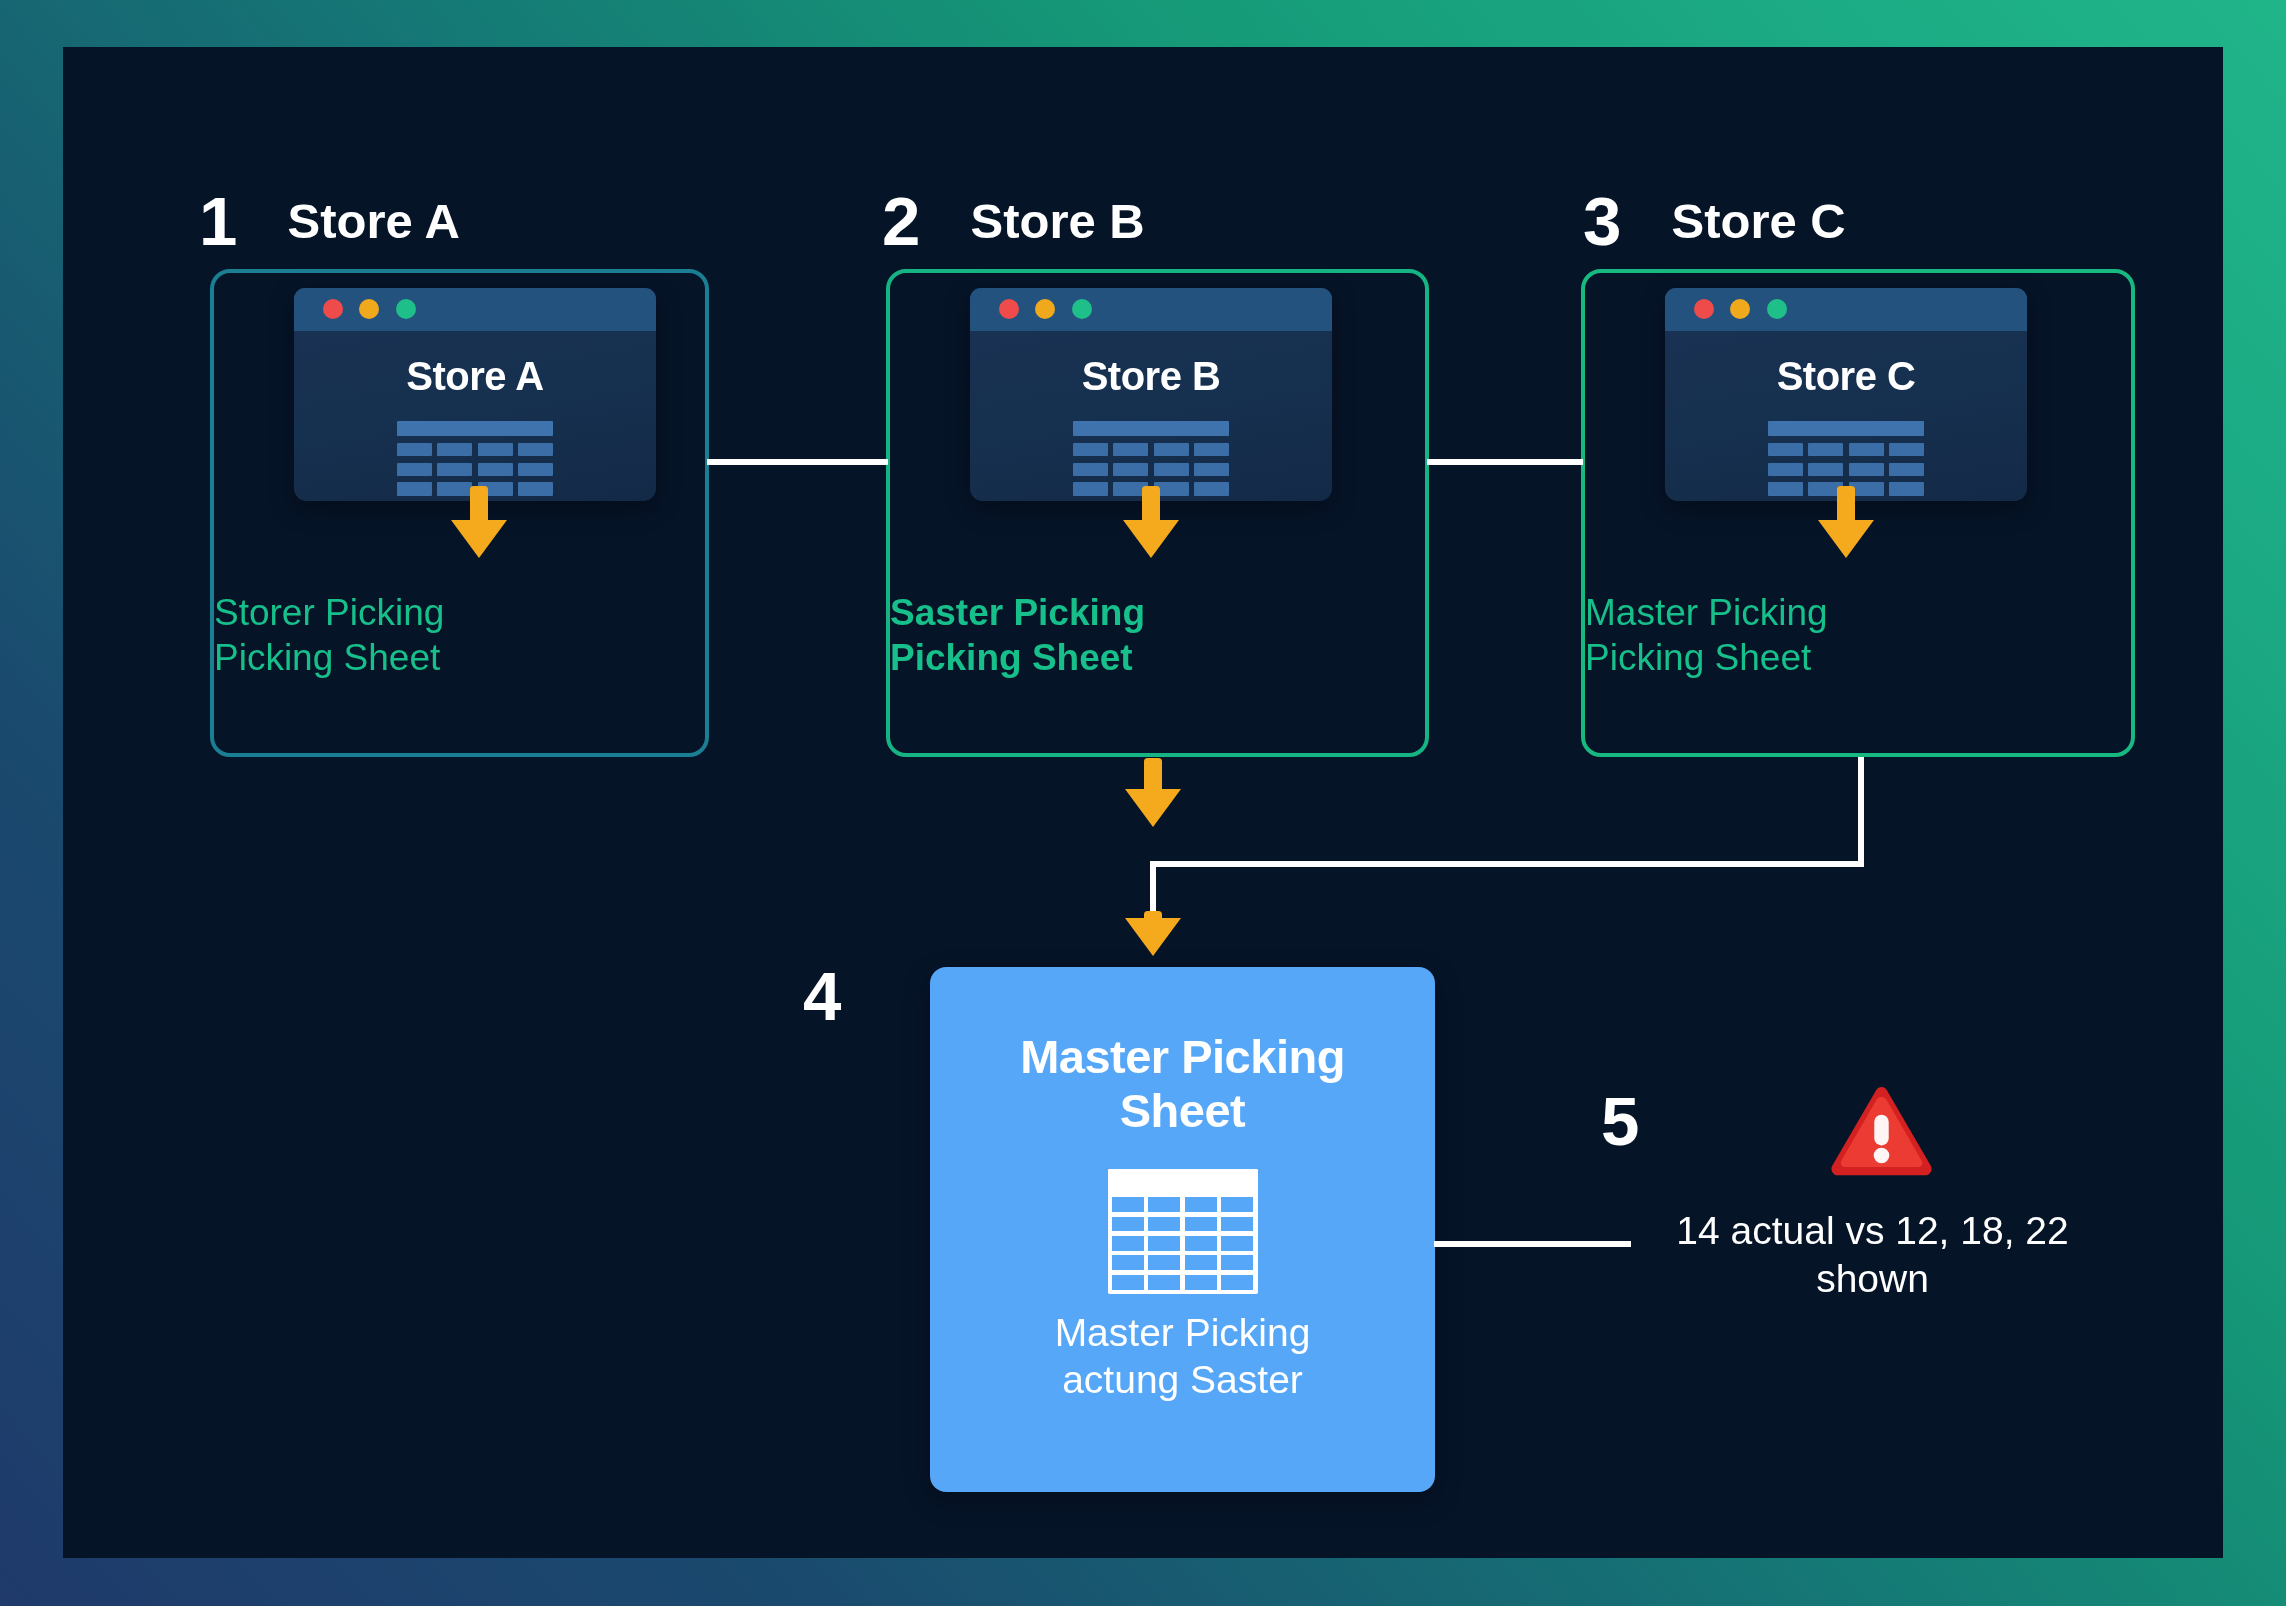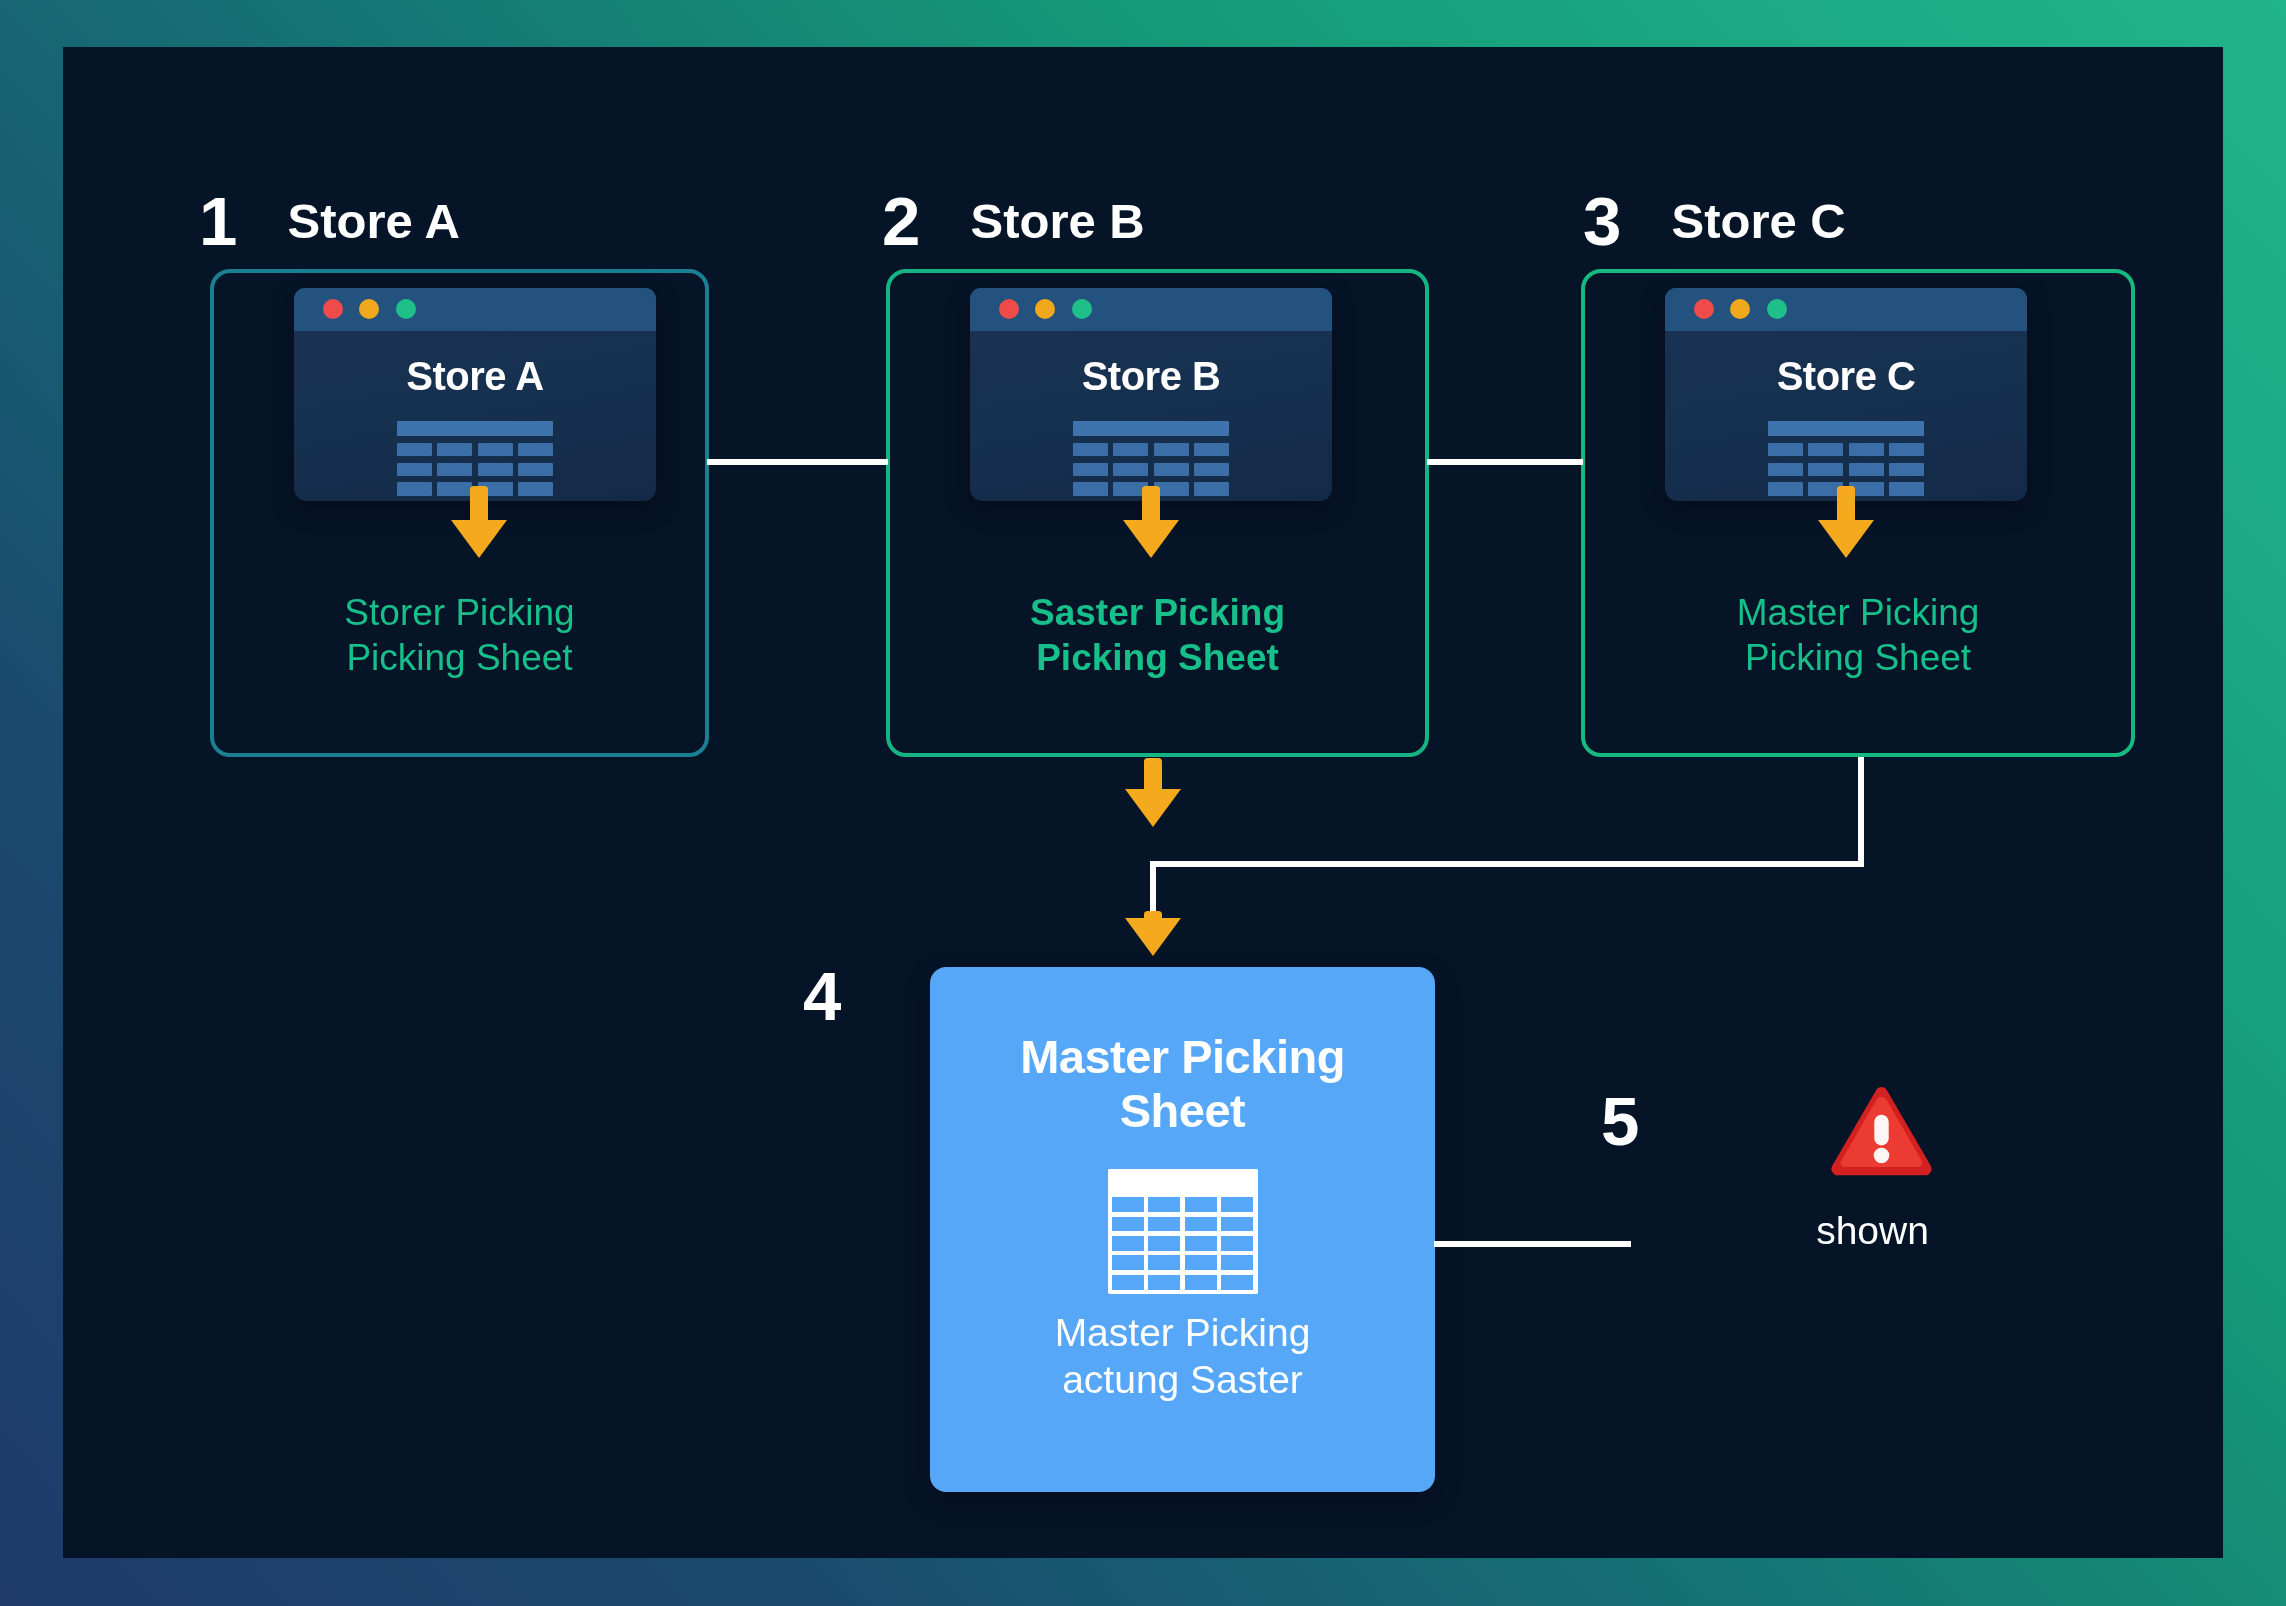--- a/index.html
+++ b/index.html
@@ -154,21 +154,21 @@
     width: 0; height: 0;
     border-left: 28px solid transparent;
     border-right: 28px solid transparent;
     border-top: 38px solid #f5a91d;
   }
 
   
   .card-caption {
     position: absolute;
     width: 100%;
-    text-align: center;
+    text-align: left;
     color: #17bf8a;
     font-size: 37px;
     line-height: 1.22;
     font-weight: normal;
   }
 
   
   .line-h {
     position: absolute;
     height: 6.3px;
@@ -473,18 +473,19 @@
     <div class="step-num solo" style="left:1538px; top:1040px;">5</div>
 
     <svg id="warn-tri" viewBox="0 0 116 104">
       <path d="M52.2 6.5 L3.5 90.5 a7 7 0 0 0 6 10.5 h97 a7 7 0 0 0 6 -10.5 L63.8 6.5 a7 7 0 0 0 -11.6 0 z" fill="#d32020"></path>
       <path d="M52.8 17 L13.5 85 a4.5 4.5 0 0 0 3.9 6.8 h81.2 a4.5 4.5 0 0 0 3.9 -6.8 L63.2 17 a6 6 0 0 0 -10.4 0 z" fill="#ec3b33"></path>
       <rect x="50" y="34" width="16" height="34" rx="8" fill="#ffffff" fill-opacity="0.95"></rect>
       <circle cx="58" cy="79" r="8.6" fill="#ffffff" fill-opacity="0.95"></circle>
     </svg>
 
     <div id="discrepancy-text">
+      <div>14 actual vs 12, 18, 22</div>
       <div>shown</div>
     </div>
 
   </div>
 </div>
 
 
 </body></html>

